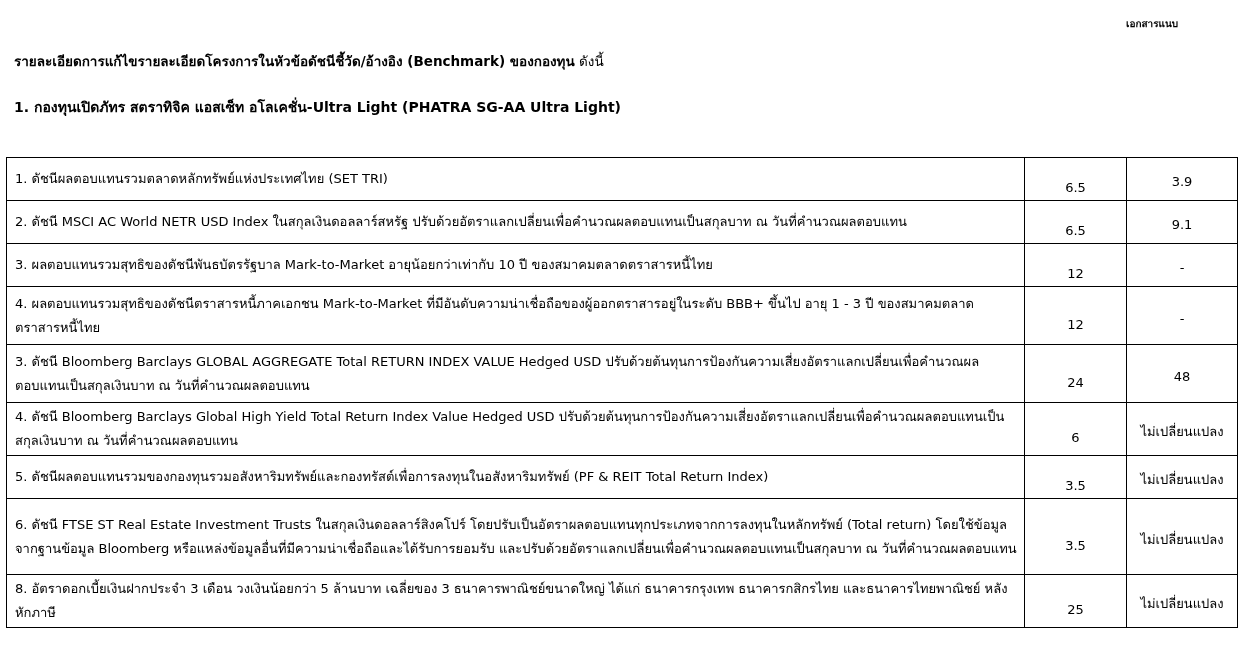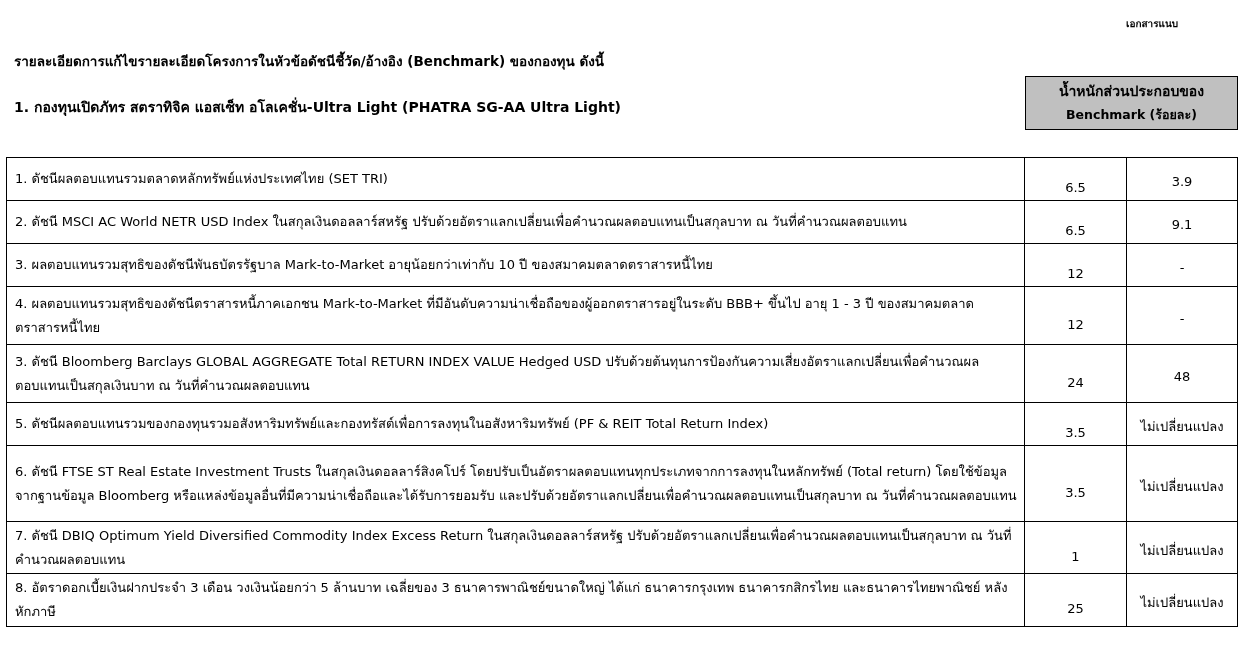--- a/index.html
+++ b/index.html
@@ -9,21 +9,21 @@
     color: #000;
   }
   .attach {
     position: absolute; top: 16px; left: 1126px;
     font-size: 10px; font-weight: bold;
   }
   .intro {
     position: absolute; top: 50px; left: 14px;
     font-size: 13.5px; font-weight: bold; white-space: nowrap;
   }
-  .intro .normal { font-weight: bold; }
+  .intro .normal { font-weight: normal; }
   .fund {
     position: absolute; top: 96px; left: 14px;
     font-size: 14px; font-weight: bold; white-space: nowrap;
   }
   .hdr {
     position: absolute; left: 1025px; top: 76px; width: 213px;
     border-collapse: collapse; background: #c0c0c0;
   }
   .hdr td {
     border: 1px solid #000; text-align: center; font-weight: bold;
@@ -50,26 +50,20 @@
 <div class="attach">เอกสารแนบ</div>
 
 <div class="intro">
   <span>รายละเอียดการแก้ไขรายละเอียดโครงการในหัวข้อดัชนีชี้วัด/อ้างอิง (Benchmark) ของกองทุน</span><span class="normal"> ดังนี้</span>
 </div>
 
 <div class="fund">1. กองทุนเปิดภัทร สตราทิจิค แอสเซ็ท อโลเคชั่น-Ultra Light (PHATRA SG-AA Ultra Light)</div>
 
 <table class="hdr">
   <tbody>
-      <tr>
-    <td class="h1" colspan="2">
-      <div>น้ำหนักส่วนประกอบของ</div>
-      <div class="sub">Benchmark (ร้อยละ)</div>
-    </td>
-  </tr>
 </tbody>
   </table>
 
 <table class="main">
   <tbody>
     <tr style="height:30px">
       <td class="desc">1. ดัชนีผลตอบแทนรวมตลาดหลักทรัพย์แห่งประเทศไทย (SET TRI)</td>
       <td class="num">6.5</td>
       <td class="num2">3.9</td>
     </tr>
@@ -86,33 +80,33 @@
     <tr style="height:58px">
       <td class="desc">4. ผลตอบแทนรวมสุทธิของดัชนีตราสารหนี้ภาคเอกชน Mark-to-Market ที่มีอันดับความน่าเชื่อถือของผู้ออกตราสารอยู่ในระดับ BBB+ ขึ้นไป อายุ 1 - 3 ปี ของสมาคมตลาดตราสารหนี้ไทย</td>
       <td class="num">12</td>
       <td class="num2">-</td>
     </tr>
     <tr style="height:58px">
       <td class="desc">3. ดัชนี Bloomberg Barclays GLOBAL AGGREGATE Total RETURN INDEX VALUE Hedged USD ปรับด้วยต้นทุนการป้องกันความเสี่ยงอัตราแลกเปลี่ยนเพื่อคำนวณผลตอบแทนเป็นสกุลเงินบาท ณ วันที่คำนวณผลตอบแทน</td>
       <td class="num">24</td>
       <td class="num2">48</td>
     </tr>
+    <tr style="height:53px">
+      <td class="desc">4. ดัชนี Bloomberg Barclays Global High Yield Total Return Index Value Hedged USD ปรับด้วยต้นทุนการป้องกันความเสี่ยงอัตราแลกเปลี่ยนเพื่อคำนวณผลตอบแทนเป็นสกุลเงินบาท ณ วันที่คำนวณผลตอบแทน</td>
+      <td class="num">6</td>
+      <td class="num2">ไม่เปลี่ยนแปลง</td>
+    </tr>
     <tr style="height:31px">
       <td class="desc">5. ดัชนีผลตอบแทนรวมของกองทุนรวมอสังหาริมทรัพย์และกองทรัสต์เพื่อการลงทุนในอสังหาริมทรัพย์ (PF &amp; REIT Total Return Index)</td>
       <td class="num">3.5</td>
       <td class="num2">ไม่เปลี่ยนแปลง</td>
     </tr>
     <tr style="height:76px">
       <td class="desc">6. ดัชนี FTSE ST Real Estate Investment Trusts  ในสกุลเงินดอลลาร์สิงคโปร์ โดยปรับเป็นอัตราผลตอบแทนทุกประเภทจากการลงทุนในหลักทรัพย์ (Total return) โดยใช้ข้อมูลจากฐานข้อมูล Bloomberg หรือแหล่งข้อมูลอื่นที่มีความน่าเชื่อถือและได้รับการยอมรับ และปรับด้วยอัตราแลกเปลี่ยนเพื่อคำนวณผลตอบแทนเป็นสกุลบาท ณ วันที่คำนวณผลตอบแทน</td>
       <td class="num">3.5</td>
-      <td class="num2">ไม่เปลี่ยนแปลง</td>
-    </tr>
-    <tr style="height:52px">
-      <td class="desc">7. ดัชนี DBIQ Optimum Yield Diversified Commodity Index Excess Return ในสกุลเงินดอลลาร์สหรัฐ ปรับด้วยอัตราแลกเปลี่ยนเพื่อคำนวณผลตอบแทนเป็นสกุลบาท ณ วันที่คำนวณผลตอบแทน</td>
-      <td class="num">1</td>
       <td class="num2">ไม่เปลี่ยนแปลง</td>
     </tr>
     <tr style="height:53px">
       <td class="desc">8. อัตราดอกเบี้ยเงินฝากประจำ 3 เดือน วงเงินน้อยกว่า 5 ล้านบาท เฉลี่ยของ 3 ธนาคารพาณิชย์ขนาดใหญ่ ได้แก่ ธนาคารกรุงเทพ ธนาคารกสิกรไทย และธนาคารไทยพาณิชย์ หลังหักภาษี</td>
       <td class="num">25</td>
       <td class="num2">ไม่เปลี่ยนแปลง</td>
     </tr>
   </tbody>
 </table>
 

